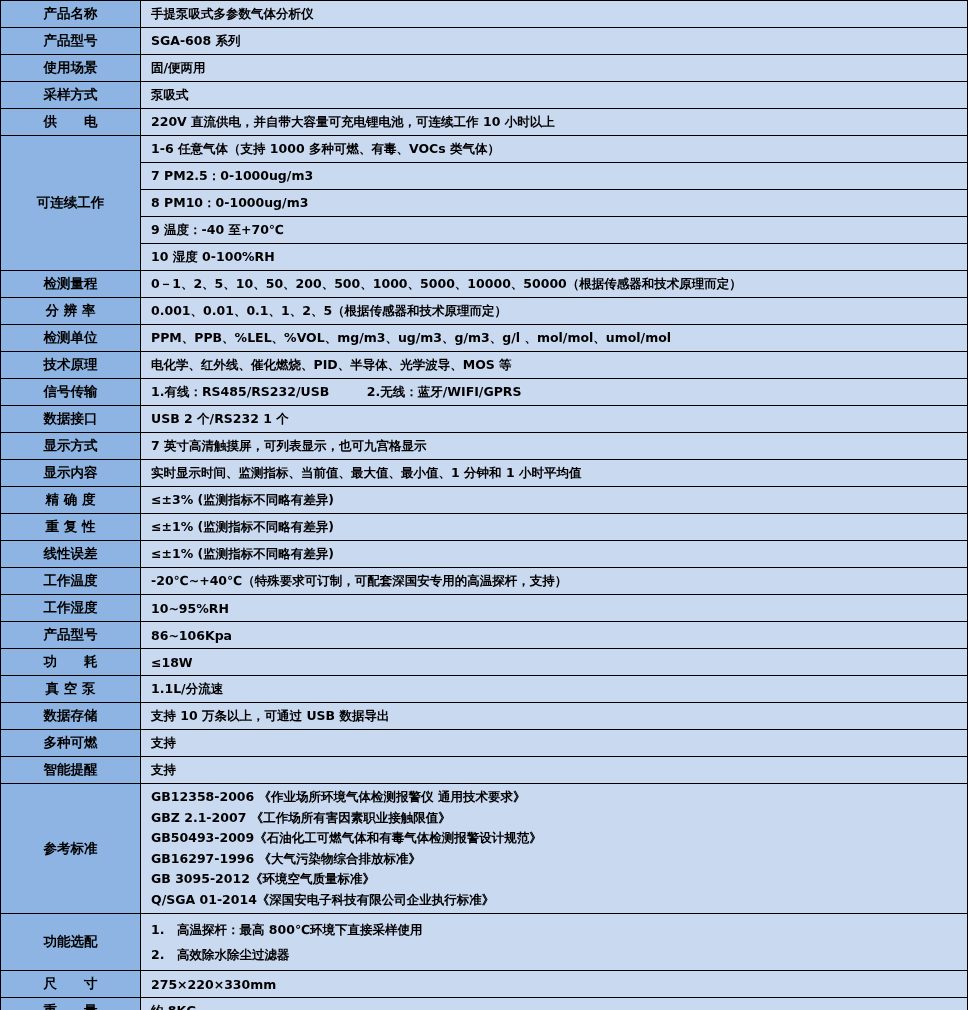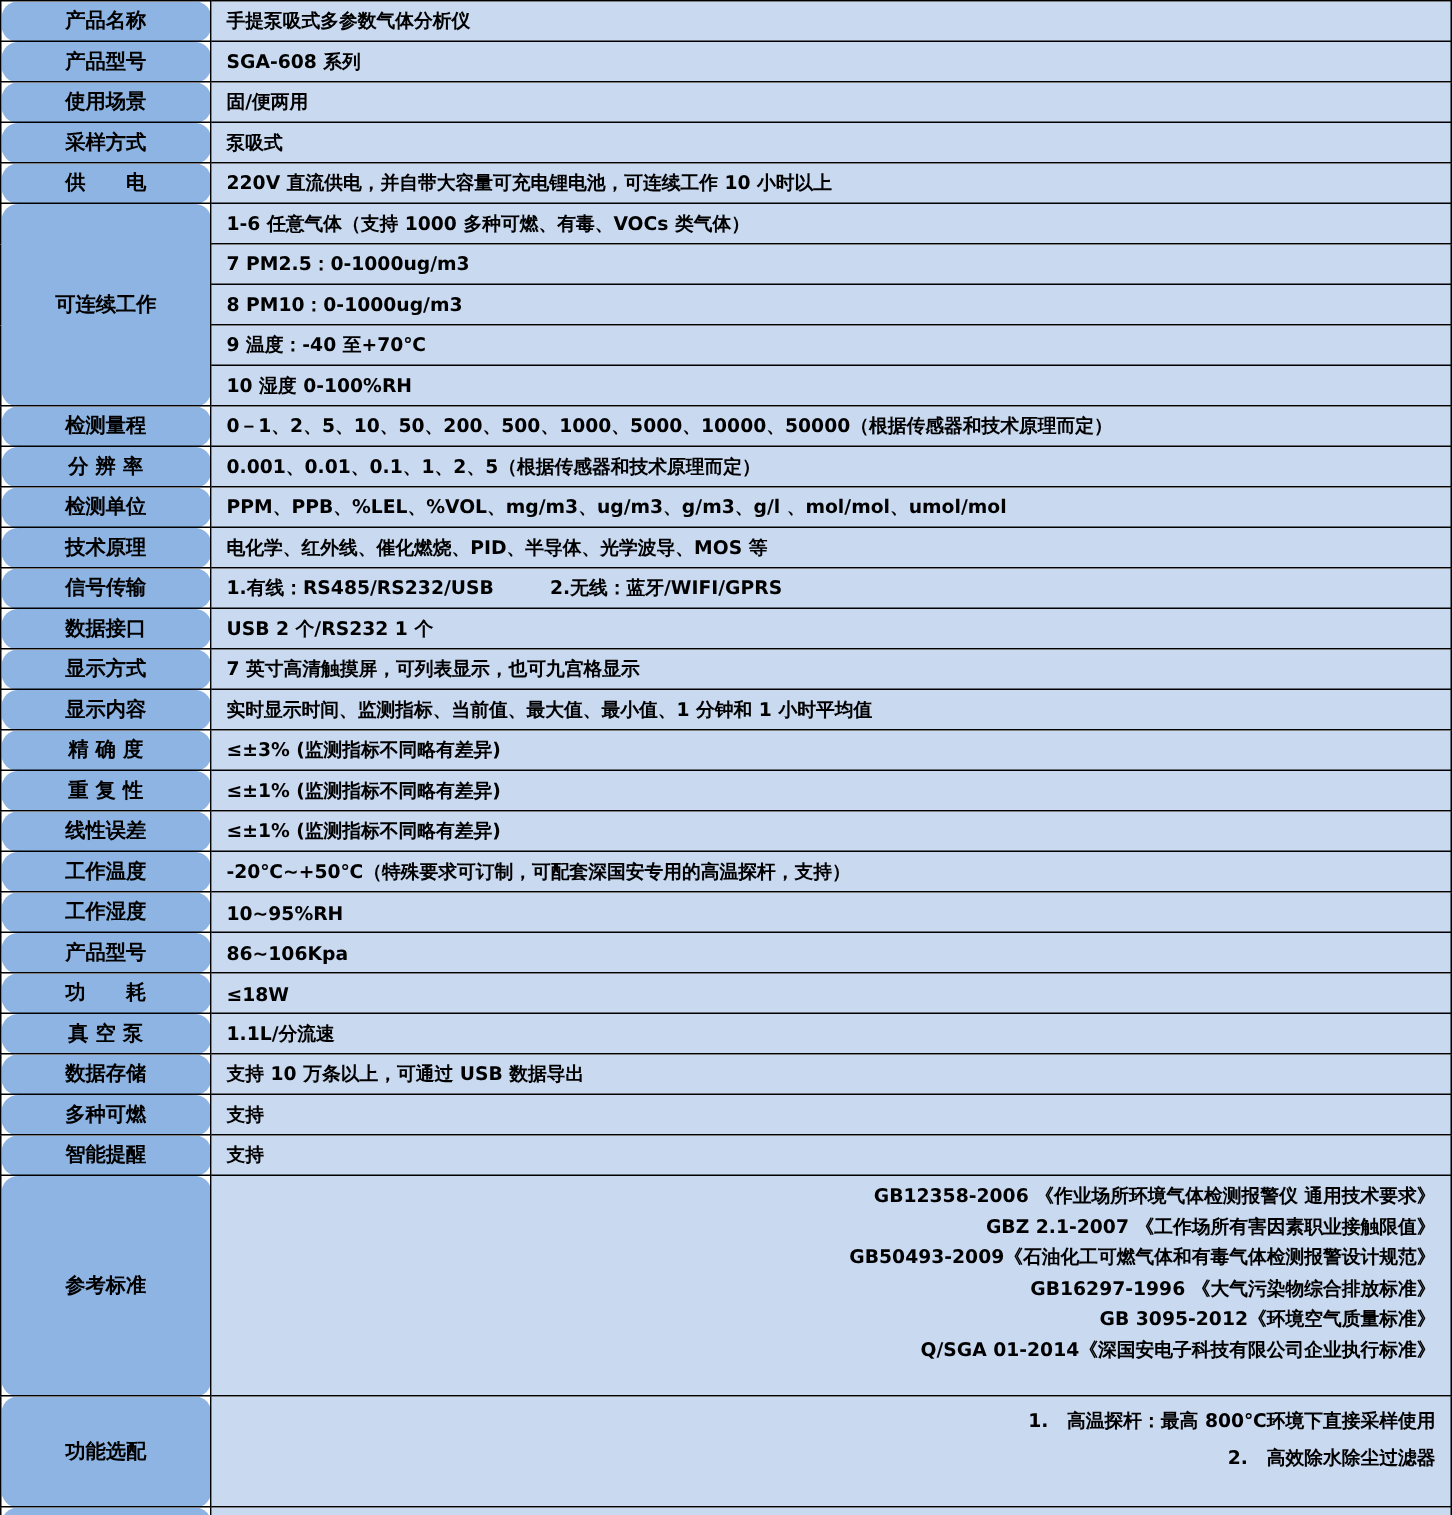--- a/index.html
+++ b/index.html
@@ -19,31 +19,30 @@
     border: 1px solid var(--border-color, #000);
     overflow: hidden;
     vertical-align: middle;
   }
   td.l {
     background: var(--label-bg, #8db4e2);
     font-weight: bold;
     font-size: 13.5px;
     text-align: center;
     padding: 2px 4px;
-    border-radius: 11px;
   }
   td.v {
     background: var(--value-bg, #c9d9f0);
     font-size: 12.5px;
     padding: 2px 10px;
     text-align: left;
     font-weight: bold;
   }
   tr.std { height: 27px; }
-  td.multi { padding-top: 3px; padding-bottom: 20px; text-align: right; }
+  td.multi { padding-top: 3px; padding-bottom: 3px; }
   td.multi .line { line-height: 20.5px; }
   td.multi2 .line { line-height: 25px; }
 </style>
 </head>
 <body>
 
 <table class="spec">
   <colgroup>
       <col class="c-label">
       <col>
@@ -127,21 +126,21 @@
   <tr class="std">
     <td class="l">重 复 性</td>
     <td class="v">≤±1% (监测指标不同略有差异)</td>
   </tr>
   <tr class="std">
     <td class="l">线性误差</td>
     <td class="v">≤±1% (监测指标不同略有差异)</td>
   </tr>
   <tr class="std">
     <td class="l">工作温度</td>
-    <td class="v">-20℃~+50℃（特殊要求可订制，可配套深国安专用的高温探杆，支持）</td>
+    <td class="v">-20℃~+40℃（特殊要求可订制，可配套深国安专用的高温探杆，支持）</td>
   </tr>
   <tr class="std">
     <td class="l">工作湿度</td>
     <td class="v">10~95%RH</td>
   </tr>
   <tr class="std">
     <td class="l">产品型号</td>
     <td class="v">86~106Kpa</td>
   </tr>
   <tr class="std">

